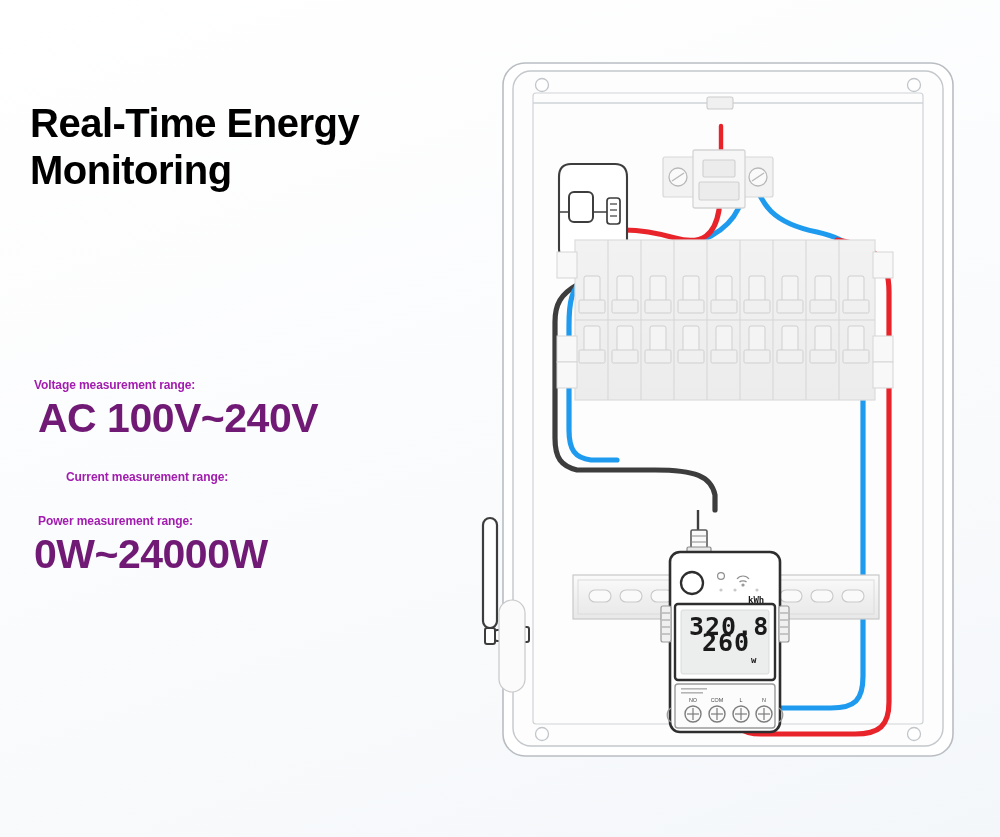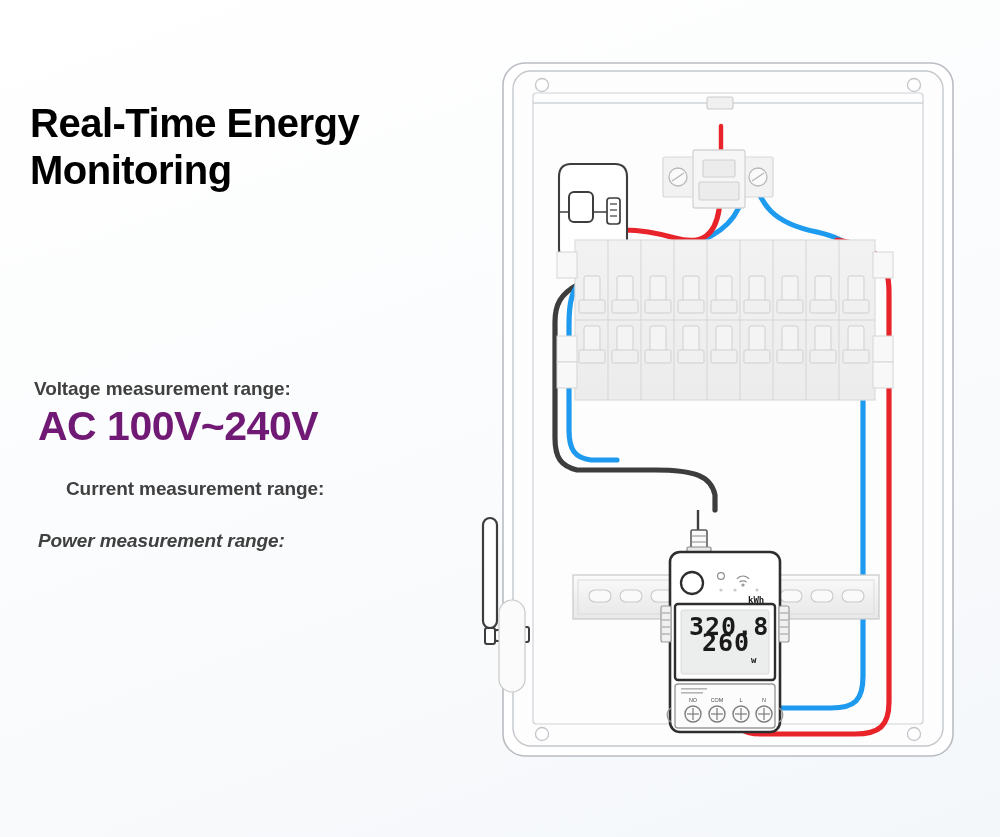--- a/index.html
+++ b/index.html
@@ -31,25 +31,25 @@
   .subcopy {
     margin: 18px 0 0 0;
     font-size: 16.5px;
     line-height: 1.42;
     color: #575757;
     max-width: 420px;
   }
 
   .specs { position: absolute; left: 30px; top: 378px; width: 440px; }
   .spec-block { margin-bottom: 30px; }
-  .spec-block:last-child { margin-bottom: 12px; font-style: italic; }
+  .spec-block:last-child { margin-bottom: 12px; }
   .spec-label {
-    font-size: 19px;
+    font-size: 12px;
     font-weight: bold;
-    color: #404040;
+    color: #a21caf;
     margin: 0 0 4px 0;
     letter-spacing: -0.1px;
   }
   .spec-value {
     font-size: 41px;
     font-weight: bold;
     color: #701a75;
     margin: 0;
     letter-spacing: -0.5px;
     line-height: 1.08;
@@ -89,20 +89,21 @@
   <div class="specs">
     <div class="spec-block indent-1">
       <p class="spec-label">Voltage measurement range:</p>
       <p class="spec-value">AC 100V~240V</p>
     </div>
     <div class="spec-block indent-2">
       <p class="spec-label">Current measurement range:</p>
     </div>
     <div class="spec-block indent-3">
       <p class="spec-label">Power measurement range:</p>
+      <p class="spec-value">0W~24000W</p>
     </div>
   </div>
 
   <div class="illustration">
     <svg width="520" height="760" viewBox="0 0 520 760" xmlns="http://www.w3.org/2000/svg">
 
       <defs>
         <linearGradient id="breakerGrad" x1="0" y1="0" x2="0" y2="1">
           <stop offset="0%" stop-color="#f2f2f2"></stop>
           <stop offset="100%" stop-color="#ececec"></stop>

